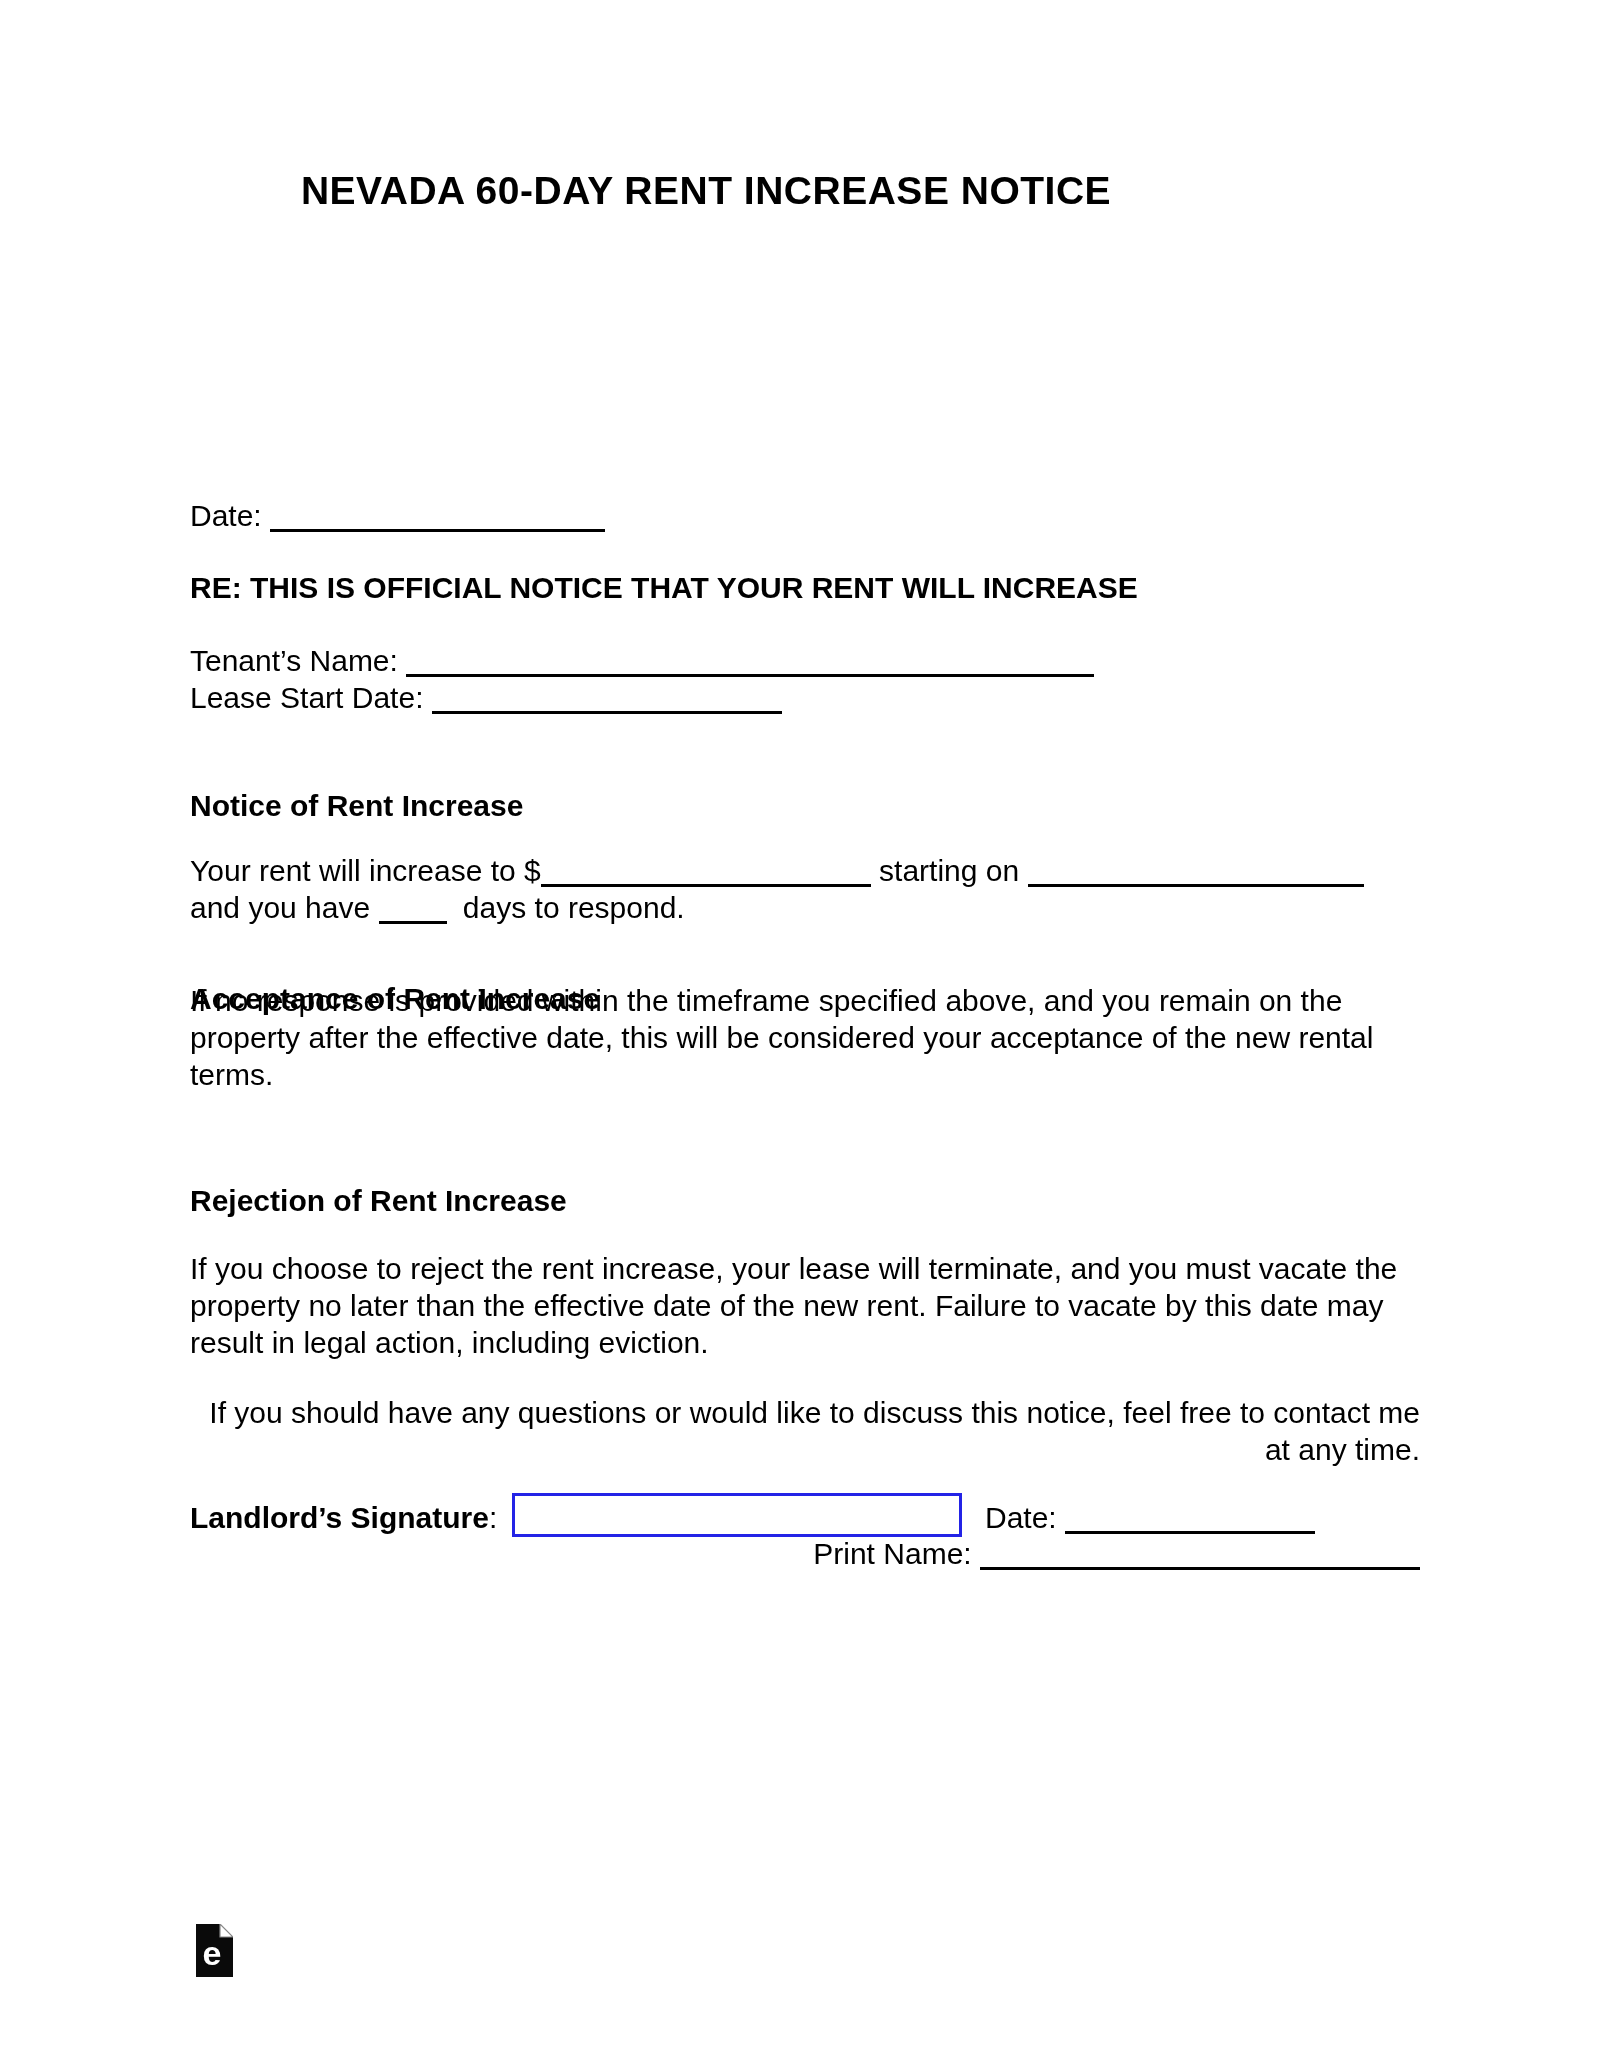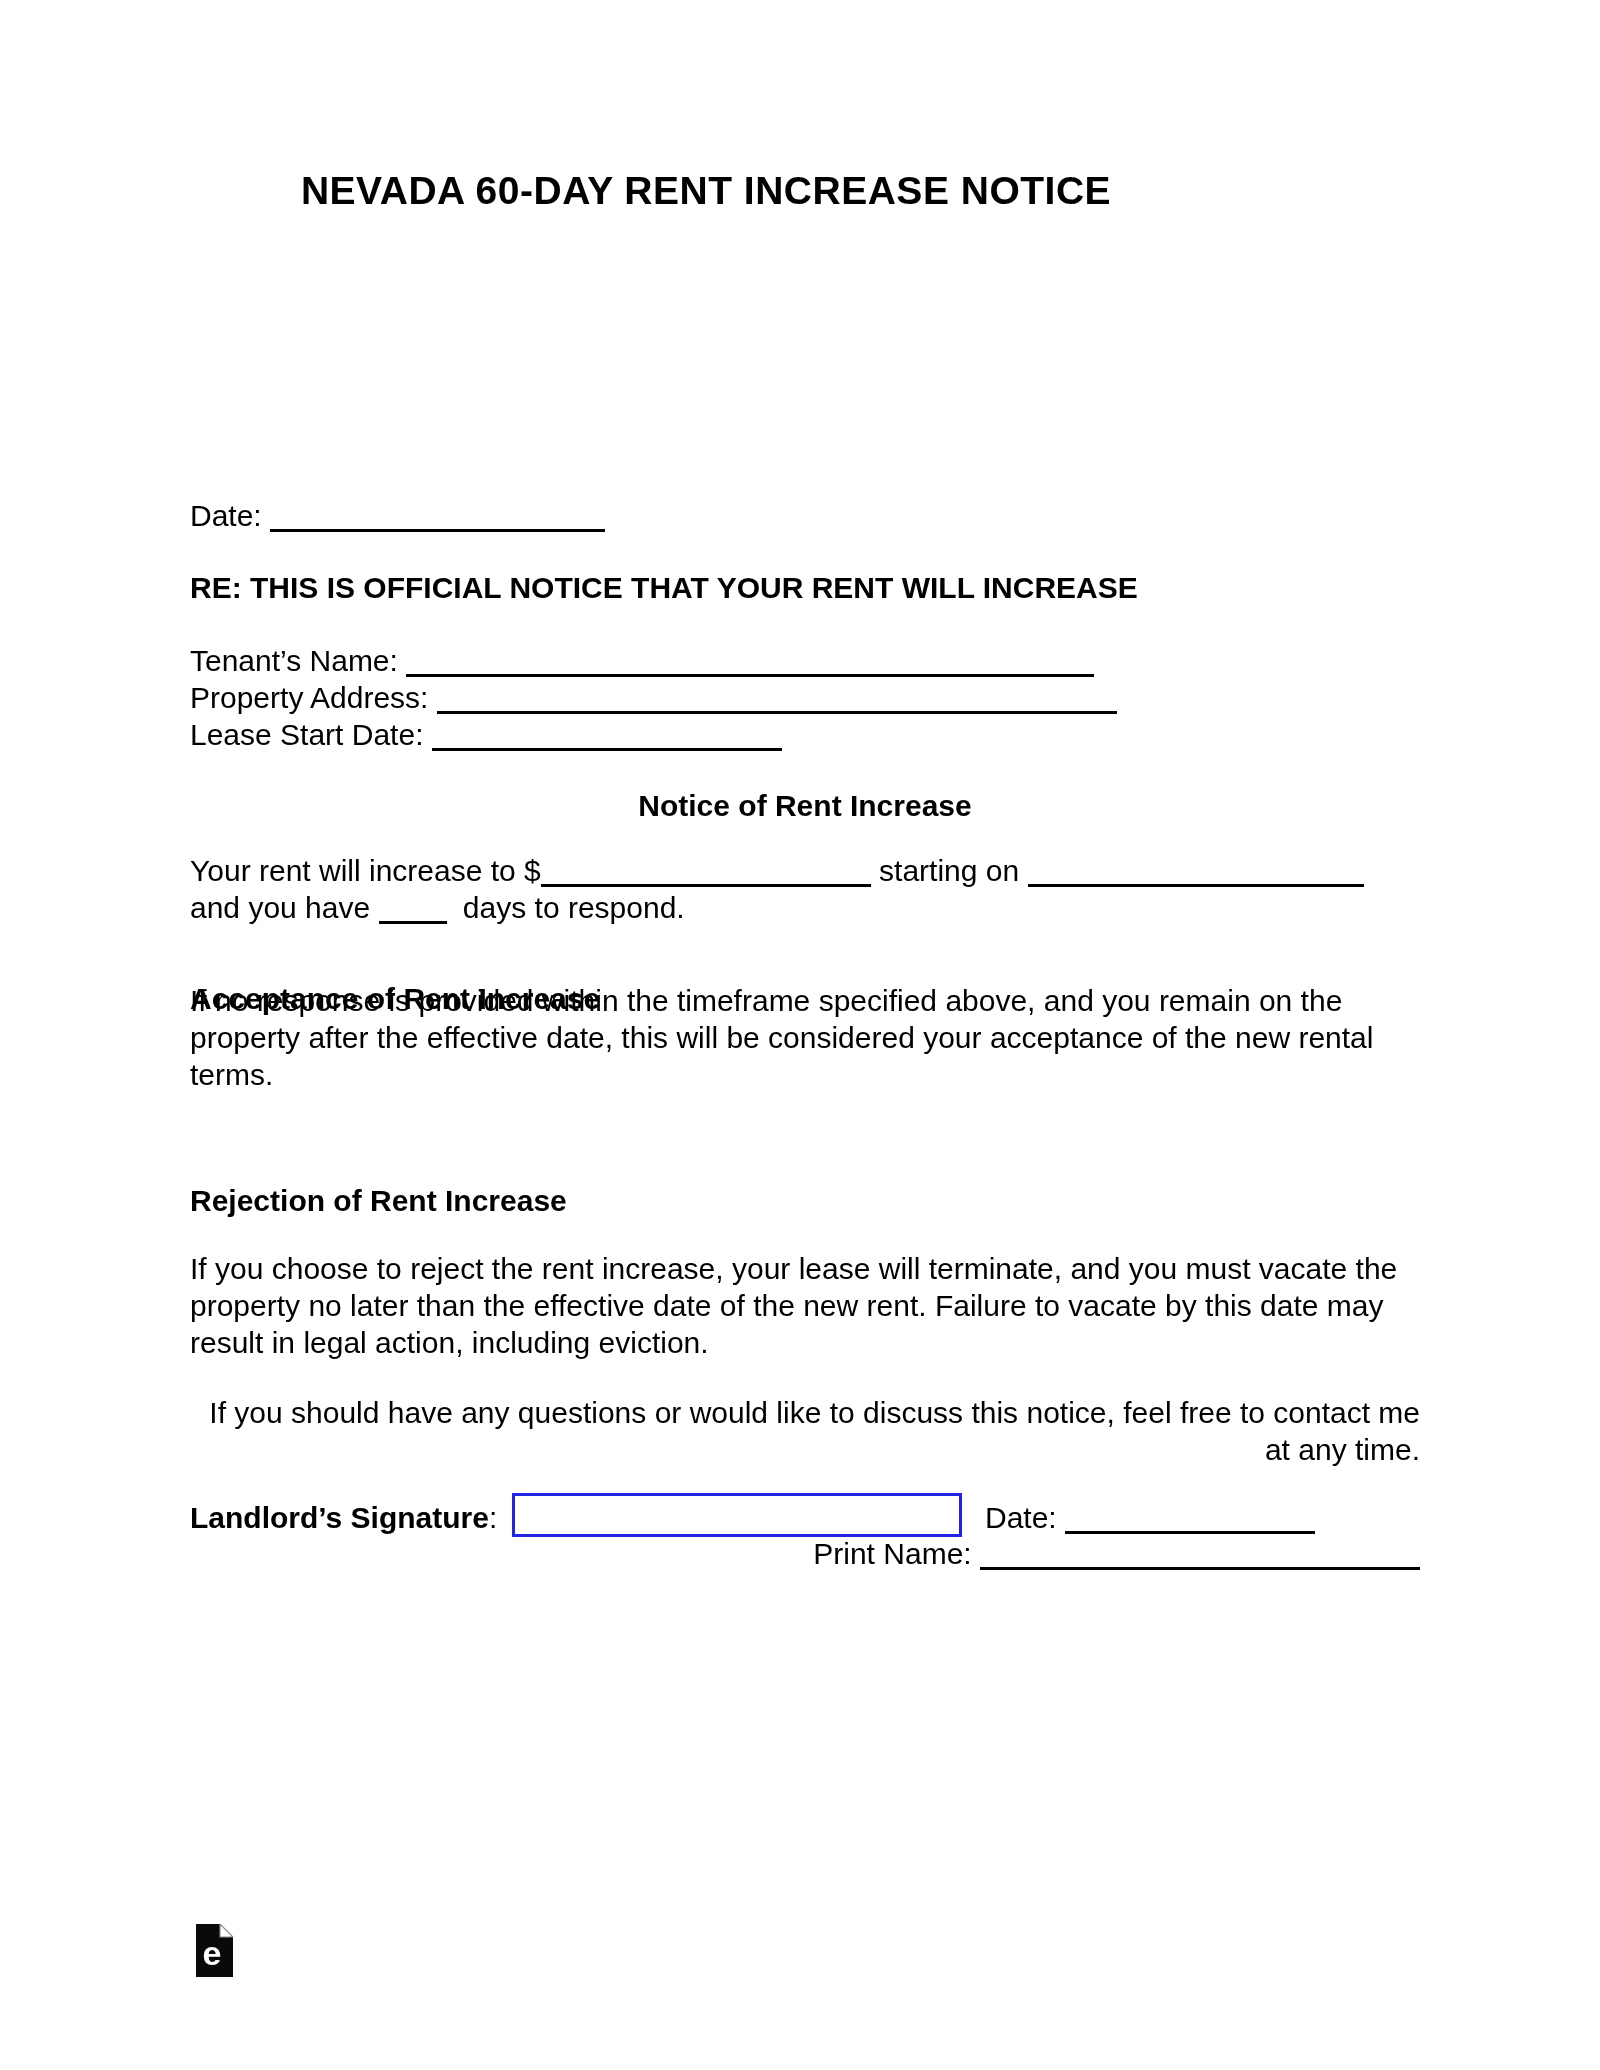--- a/index.html
+++ b/index.html
@@ -66,30 +66,26 @@
   </div>
 
   <div class="abs bold" style="top:569px;">RE: THIS IS OFFICIAL NOTICE THAT YOUR RENT WILL INCREASE</div>
 
   <div class="abs" style="top:642px;">
     <div>
       <span>Tenant’s Name:</span>
       <span class="blank w688 gap-l"></span>
     </div>
     <div>
-      <span>Property Address:</span>
-      <span class="blank w680 gap-l"></span>
-    </div>
-    <div>
       <span>Lease Start Date:</span>
       <span class="blank w350 gap-l"></span>
     </div>
   </div>
 
-  <div class="abs bold" style="top:787px;text-align:center;">Notice of Rent Increase</div>
+  <div class="abs bold" style="top:787px;">Notice of Rent Increase</div>
 
   <div class="abs" style="top:852px;">
     <div>
       <span>Your rent will increase to $</span><span class="blank w330"></span>
       <span class="gap-l">starting on</span>
       <span class="blank w336 gap-l"></span>
     </div>
     <div>
       <span>and you have</span>
       <span class="blank w68 gap-l gap-r"></span>

